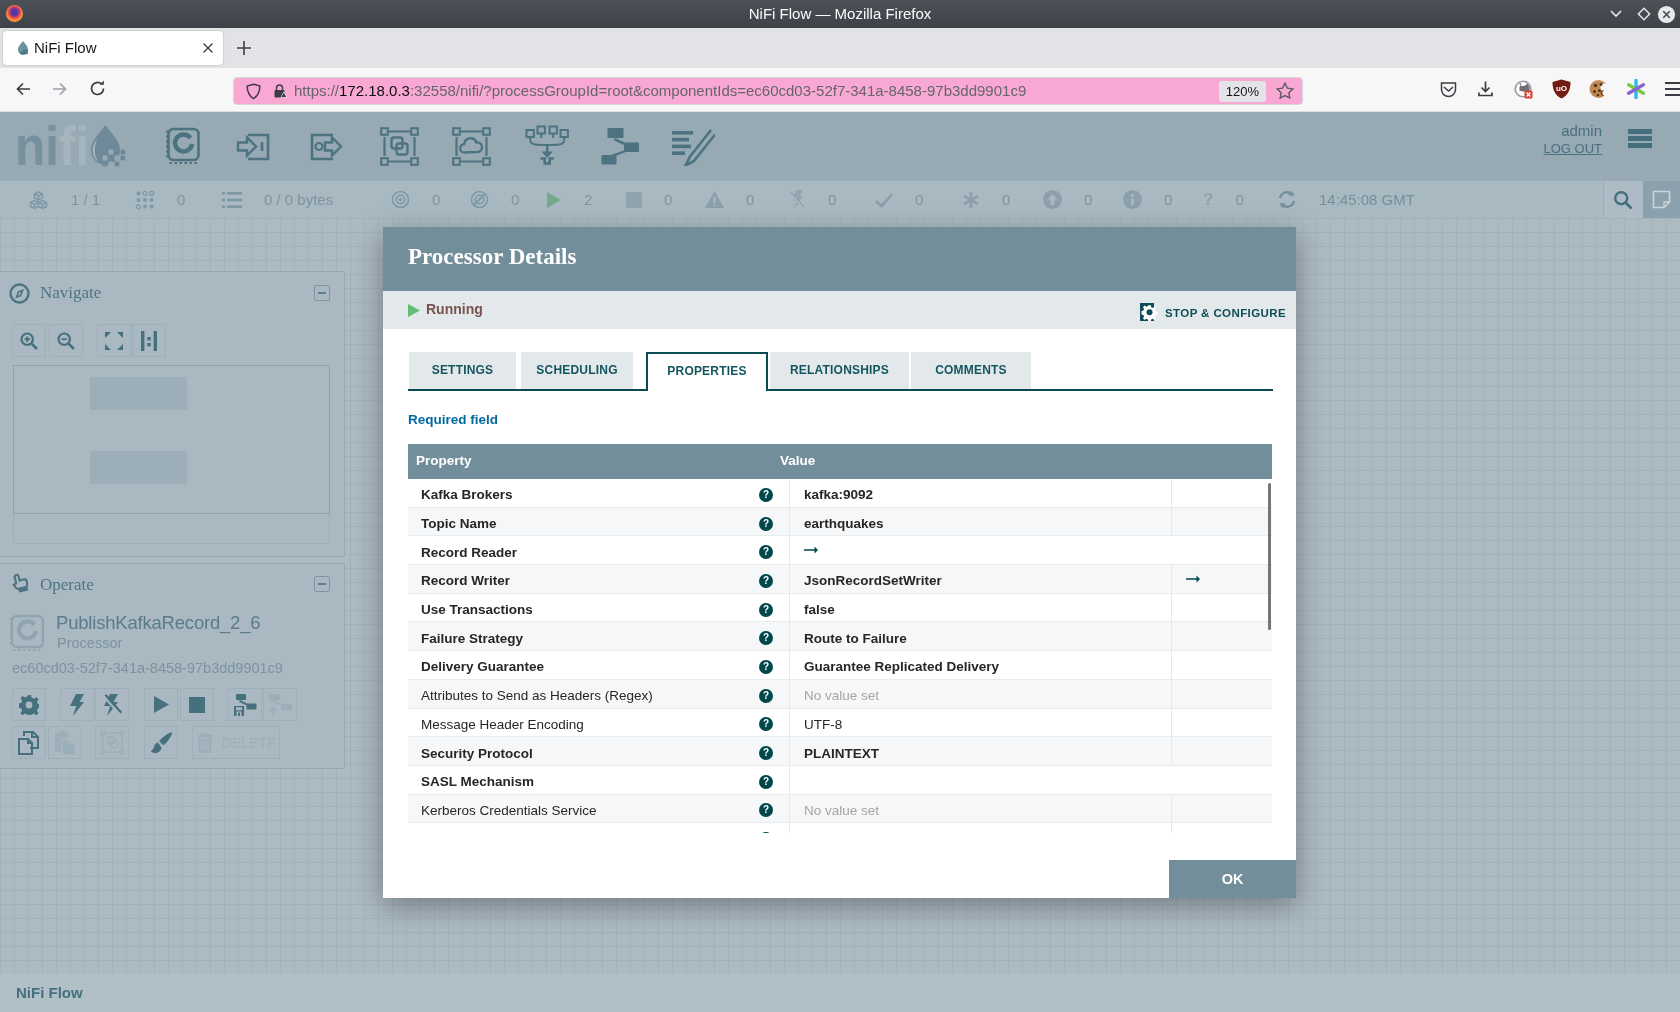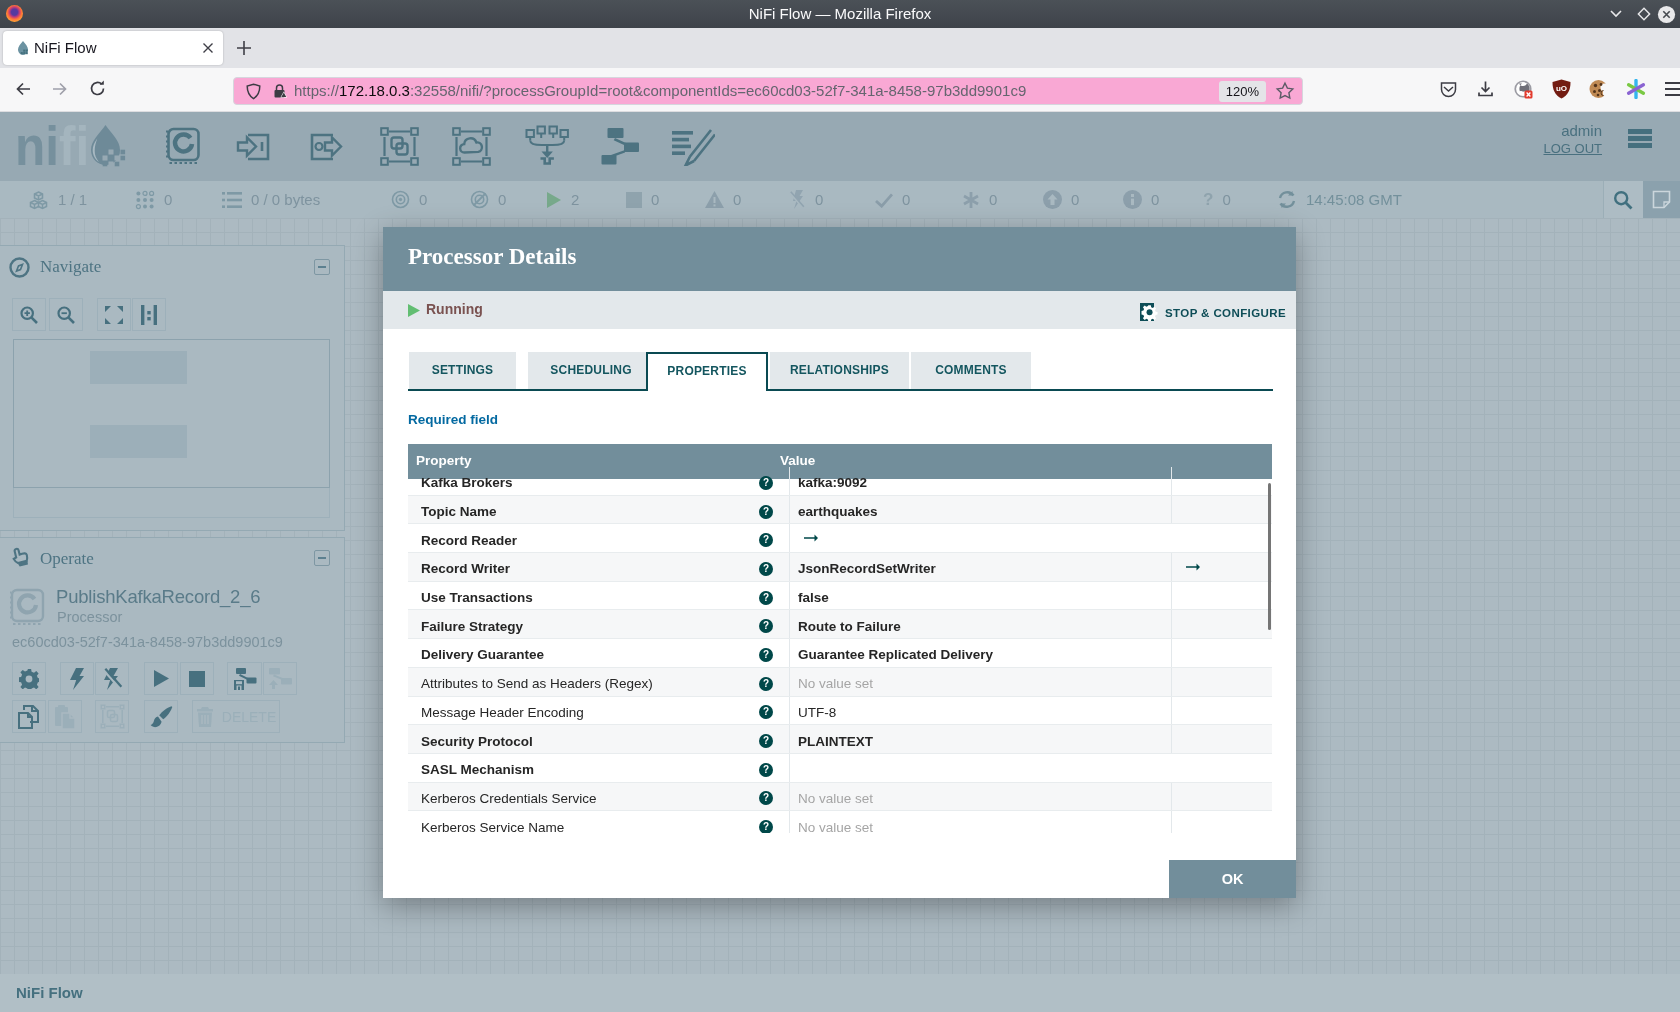--- a/index.html
+++ b/index.html
@@ -13,48 +13,48 @@
 #tab{left:3px;top:3px;width:220px;height:34px;background:#fff;border-radius:4px;box-shadow:0 0 2px rgba(0,0,0,.25);}
 #tab .t{position:absolute;left:31px;top:8px;font-size:15px;color:#18171F;}
 #urlrow{left:0;top:68px;width:1680px;height:44px;background:#F7F7F8;border-bottom:1px solid #DDDDE0;box-sizing:border-box;}
 #urlfield{left:233px;top:9px;width:1070px;height:28px;background:#f9a8d4;border:1px solid #D6D6DD;border-radius:4px;box-sizing:border-box;}
 .urltxt{position:absolute;left:60px;top:4px;font-size:15px;color:#65656F;white-space:nowrap;}
 .urltxt b{color:#0C0C0D;font-weight:normal;}
 #zoombadge{right:36px;top:3px;background:#E4E4E8;border-radius:3px;height:21px;line-height:21px;padding:0 7px;font-size:13px;color:#15141A;}
 
 #nifihdr{left:0;top:112px;width:1680px;height:69px;background:#97A9B3;}
 #statusbar{left:0;top:181px;width:1680px;height:37px;background:#A9B9C1;color:#7E939F;font-size:15px;}
-.sbi{position:absolute;top:0;height:37px;display:flex;align-items:center;gap:9px;}
+.sbi{position:absolute;top:0;height:37px;display:flex;align-items:center;gap:22px;}
 #canvas{left:0;top:218px;width:1680px;height:756px;background:#ACBAC2;
  background-image:linear-gradient(#A3B2BA 1px,transparent 1px),linear-gradient(90deg,#A3B2BA 1px,transparent 1px);
  background-size:14px 14px;}
 #breadcrumb{left:0;top:974px;width:1680px;height:38px;background:#B1BFC6;}
 #breadcrumb span{position:absolute;left:16px;top:10px;font-size:15px;font-weight:bold;color:#45707F;}
-.panel{background:#AAB9C1;border:1px solid #94A9B3;box-sizing:border-box;}
+.panel{background:#AAB9C1;border:1px solid #94A9B3;box-sizing:border-box;margin-top:26px;}
 .phead{position:absolute;left:0;top:0;right:0;height:42px;}
 .phead .nm{position:absolute;left:40px;top:11px;font-family:"Liberation Serif",serif;font-size:17px;color:#4E7483;}
 .pminus{position:absolute;width:16px;height:16px;border:1px solid #7E97A3;border-radius:2px;box-sizing:border-box;}
 .pminus::after{content:"";position:absolute;left:3px;top:6px;width:8px;height:2px;background:#5C8090;}
 .pbtn{position:absolute;border:1px solid #9DB0BA;box-sizing:border-box;display:flex;align-items:center;justify-content:center;}
 
 #modal{left:383px;top:227px;width:913px;height:671px;background:#fff;box-shadow:0 8px 28px rgba(0,0,0,.33);}
 #mhead{left:0;top:0;width:913px;height:64px;background:#728E9B;}
 #mhead span{position:absolute;left:25px;top:17px;font-family:"Liberation Serif",serif;font-weight:bold;font-size:23px;color:#fff;}
 #mstatus{left:0;top:64px;width:913px;height:38px;background:#E3E8EB;}
 #mstatus .run{position:absolute;left:43px;top:10px;font-size:14px;font-weight:bold;color:#7A5250;}
 #stopcfg{position:absolute;right:10px;top:12px;font-size:11.5px;font-weight:bold;color:#0E4D57;letter-spacing:.4px;}
 .tab{position:absolute;top:125px;height:37px;box-sizing:border-box;background:#E3E8EB;text-align:center;font-size:12px;font-weight:bold;color:#14565F;line-height:37px;letter-spacing:.2px;}
 .tab.sel{background:#fff;border:2px solid #0A4A52;border-bottom:none;height:39px;z-index:3;line-height:35px;}
 #tabline{position:absolute;left:25px;top:162px;width:865px;height:2px;background:#0A4A52;}
 #ptable{position:absolute;left:25px;top:217px;width:864px;height:389px;overflow:hidden;}
 #ptable .thead{position:absolute;left:0;top:0;width:864px;height:35px;background:#728E9B;color:#fff;font-size:13.5px;font-weight:bold;}
 .prow{position:relative;width:864px;height:28.7px;box-sizing:border-box;border-bottom:1px solid #E8ECEE;display:flex;}
 .prow.alt{background:#F6F7F8;}
 .c1{width:381px;box-sizing:border-box;padding-left:13px;display:flex;align-items:center;}
-.c2{width:382px;box-sizing:border-box;border-left:1px solid #E3E8EB;padding-left:8px;display:flex;align-items:center;}
+.c2{width:382px;box-sizing:border-box;border-left:1px solid #E3E8EB;padding-left:14px;display:flex;align-items:center;}
 .c3{width:101px;box-sizing:border-box;border-left:1px solid #E3E8EB;display:flex;align-items:center;}
 .pn{font-size:13.5px;color:#262626;position:relative;top:2px;}
 .req{font-weight:bold;}
 .pv{font-size:13.5px;color:#262626;font-weight:bold;position:relative;top:2px;}
 .pvn{font-size:13.5px;color:#262626;position:relative;top:2px;}
 .unset{font-size:13.5px;color:#A5A5A5;position:relative;top:2px;}
 .qm{margin-left:auto;margin-right:16px;width:14px;height:14px;position:relative;top:2px;border-radius:50%;background:#004849;color:#fff;font-size:10px;font-weight:bold;text-align:center;line-height:14px;flex:none;}
 #okbtn{position:absolute;left:786px;top:633px;width:127px;height:38px;background:#728E9B;color:#fff;font-size:14.5px;font-weight:bold;text-align:center;line-height:38px;}
 </style>
 </head>
@@ -562,32 +562,32 @@
     <span class="run">Running</span>
     <div id="stopcfg"><svg style="display:inline-block;vertical-align:-4px;margin-right:6px" width="19" height="18" viewBox="0 0 19 18">
             <rect x="0" y="0" width="14" height="18" fill="#0E4D57"></rect>
             <g fill="#fff">
               <path d="M8.6 2.4h2.8l.4 2.1 1.8.75 1.75-1.3 2 2-1.3 1.75.75 1.8 2.1.4v2.8l-2.1.4-.75 1.8 1.3 1.75-2 2-1.75-1.3-1.8.75-.4 2.1H8.6l-.4-2.1-1.8-.75-1.75 1.3-2-2 1.3-1.75-.75-1.8-2.1-.4V8.6l2.1-.4.75-1.8-1.3-1.75 2-2L6.4 3.95l1.8-.75z" transform="scale(0.9) translate(0.6 0.2)"></path>
             </g>
             <circle cx="9.55" cy="9.2" r="3" fill="#0E4D57"></circle>
           </svg>STOP &amp; CONFIGURE</div>
   </div>
   <div class="tab" style="left:26px;width:107px;">SETTINGS</div>
-  <div class="tab" style="left:145px;width:126px;">SCHEDULING</div>
+  <div class="tab" style="left:138px;width:112px;">SCHEDULING</div>
   <div class="tab sel" style="left:263px;width:122px;">PROPERTIES</div>
   <div class="tab" style="left:387px;width:139px;">RELATIONSHIPS</div>
   <div class="tab" style="left:528px;width:120px;">COMMENTS</div>
   <div id="tabline"></div>
   <div class="abs" style="left:25px;top:185px;font-size:13.5px;font-weight:bold;color:#0369a1;">Required field</div>
   <div id="ptable">
     <div class="thead">
           <div style="position:absolute;left:8px;top:9px;">Property</div>
           <div style="position:absolute;left:372px;top:9px;">Value</div>
         </div>
-    <div style="position:absolute;left:0;top:23px;width:864px;">
+    <div style="position:absolute;left:0;top:35px;width:864px;">
       <div class="prow">
             <div class="c1">
               <span class="pn req">Kafka Brokers</span>
               <span class="qm">?</span>
             </div>
             <div class="c2">
               <span class="pv">kafka:9092</span>
             </div>
             <div class="c3"></div>
           </div>

